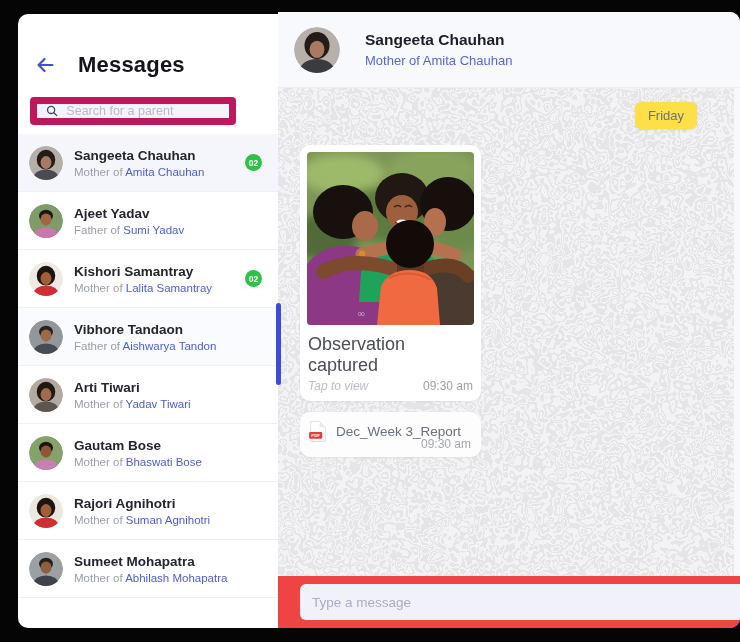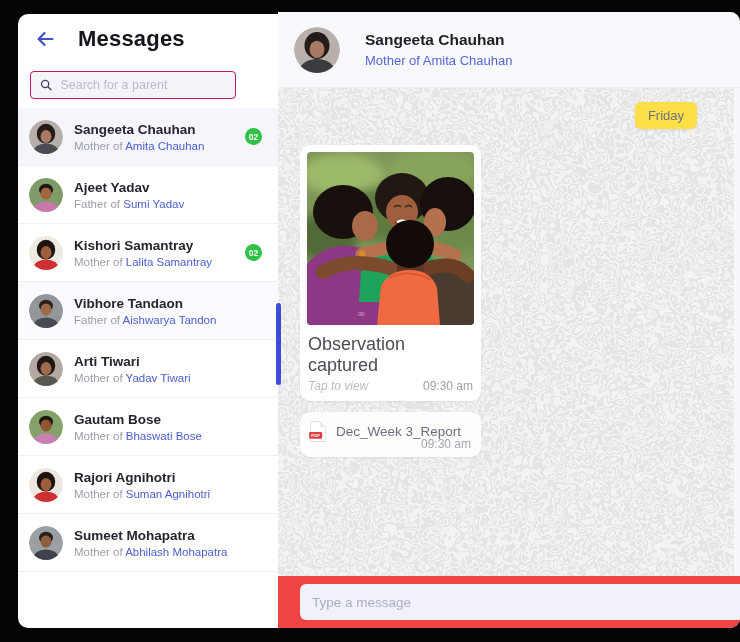--- a/index.html
+++ b/index.html
@@ -3,25 +3,25 @@
 <meta charset="utf-8">
 <style>
   * { margin:0; padding:0; box-sizing:border-box; }
   html,body { background:#000; }
   .stage { position:relative; width:740px; height:642px; background:#050505; overflow:hidden;
            font-family:"Liberation Sans", sans-serif; }
 
   
   .left-panel { position:absolute; left:18px; top:14px; width:260px; height:614px;
                 background:#ffffff; border-radius:10px 0 0 10px; z-index:2; }
-  .lp-header { display:flex; align-items:center; padding:12px 0 0 14px; }
+  .lp-header { display:flex; align-items:center; padding:38px 0 0 14px; }
   .back-btn { width:26px; height:26px; border:none; background:transparent; cursor:pointer;
               display:flex; align-items:center; justify-content:center; }
   .lp-title { margin-left:20px; font-size:22px; font-weight:800; color:#14151c; letter-spacing:.2px; }
-  .search-box { margin:19px 42px 0 12px; height:28px; background:#f3f4f9; border:1px solid #be185d;
+  .search-box { margin:19px 42px 0 12px; height:28px; background:#f3f4f9; border:7px solid #be185d;
                 border-radius:4px; display:flex; align-items:center; padding:0 9px; }
   .search-box input { border:none; background:transparent; outline:none; margin-left:8px; width:100%;
                       font-size:12.5px; color:#555a6b; font-family:"Liberation Sans", sans-serif; }
   .search-box input::placeholder { color:#b9bcc8; }
   .contact-list { margin-top:9px; }
   .row { height:58px; display:flex; align-items:center; padding:0 16px 0 11px;
          border-bottom:1px solid #eef0f5; background:#fff; cursor:pointer; }
   .row.active { background:#f5f6fc; }
   .row.viewport { background:#fafbfe; }
   .avatar { width:34px; height:34px; border-radius:50%; flex:0 0 34px; overflow:hidden; }

